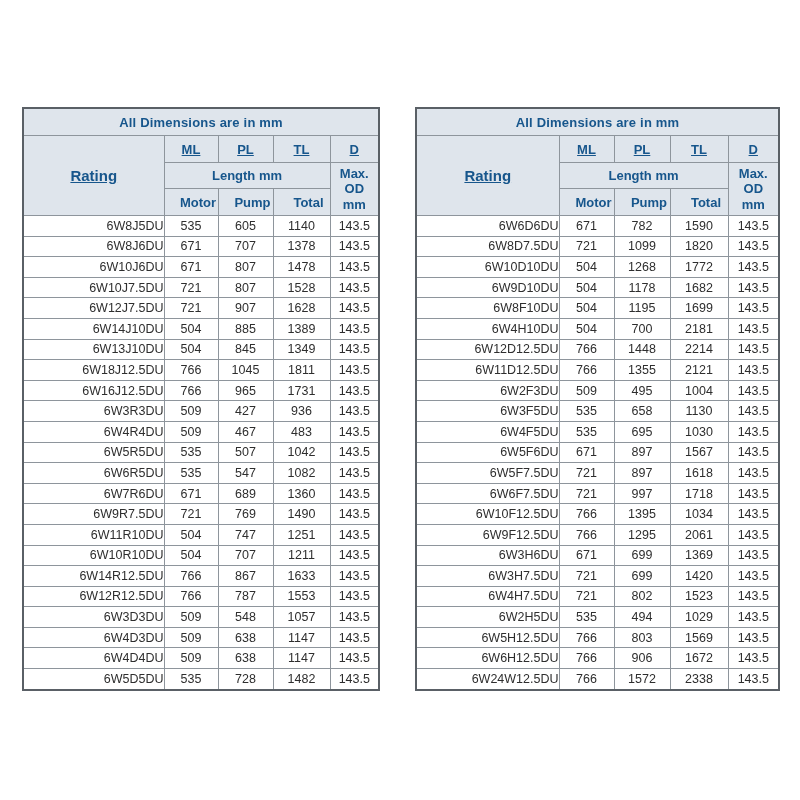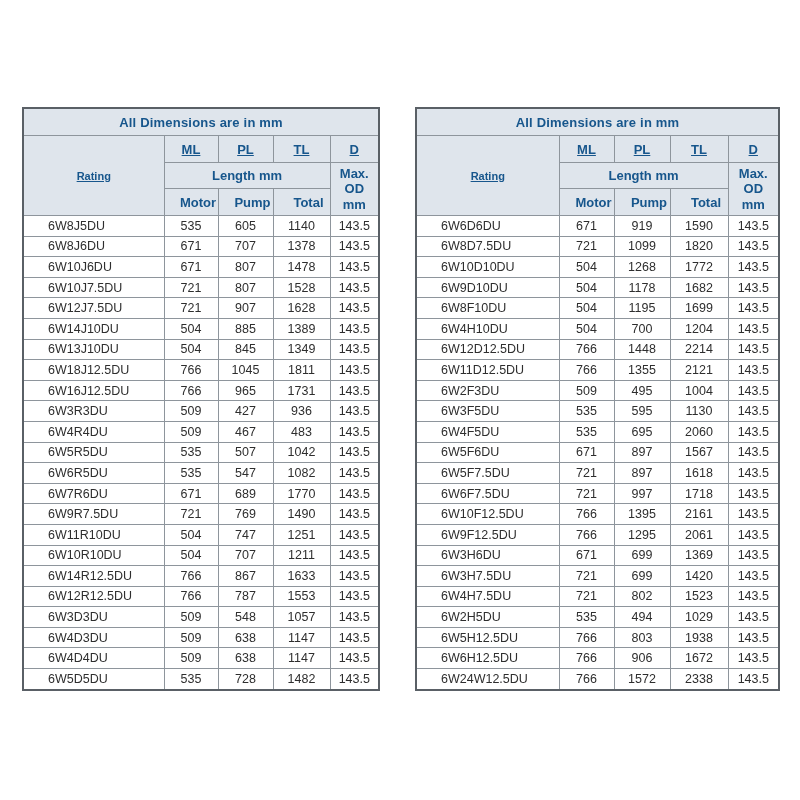--- a/index.html
+++ b/index.html
@@ -39,33 +39,33 @@
     text-align: center;
   }
   .dims-table th.title-cell {
     height: 26px;
     font-size: 13px;
     letter-spacing: 0.2px;
   }
   .dims-table thead tr.sub-row-1 th { height: 26px; text-decoration: underline; }
   .dims-table thead tr.sub-row-2 th { height: 25px; }
   .dims-table thead tr.sub-row-3 th { height: 26px; padding-left: 14px; }
-  .dims-table th.rating-head { font-size: 11px; }
+  .dims-table th.rating-head { font-size: 15px; }
   .dims-table th.max-od-head { line-height: 1.2; }
   .dims-table th.max-od-head span { display: block; }
 
   .dims-table tbody td {
     height: 19.6px;
     background: var(--row-bg, #ffffff);
     color: var(--data-text, #2e2e2e);
     font-size: 12.5px;
     text-align: center;
   }
   .dims-table tbody td.rating-col {
-    text-align: left;
+    text-align: right;
     padding-left: 24px;
   }
 </style>
 </head>
 <body>
 
 <div class="page">
 
   <table class="dims-table" id="table-left">
     <colgroup>
@@ -189,21 +189,21 @@
           <td class="rating-col">6W6R5DU</td>
           <td>535</td>
           <td>547</td>
           <td>1082</td>
           <td>143.5</td>
         </tr>
         <tr>
           <td class="rating-col">6W7R6DU</td>
           <td>671</td>
           <td>689</td>
-          <td>1770</td>
+          <td>1360</td>
           <td>143.5</td>
         </tr>
         <tr>
           <td class="rating-col">6W9R7.5DU</td>
           <td>721</td>
           <td>769</td>
           <td>1490</td>
           <td>143.5</td>
         </tr>
         <tr>
@@ -295,21 +295,21 @@
       <tr class="sub-row-3">
         <th>Motor</th>
         <th>Pump</th>
         <th>Total</th>
       </tr>
     </thead>
     <tbody>
         <tr>
           <td class="rating-col">6W6D6DU</td>
           <td>671</td>
-          <td>919</td>
+          <td>782</td>
           <td>1590</td>
           <td>143.5</td>
         </tr>
         <tr>
           <td class="rating-col">6W8D7.5DU</td>
           <td>721</td>
           <td>1099</td>
           <td>1820</td>
           <td>143.5</td>
         </tr>
@@ -331,21 +331,21 @@
           <td class="rating-col">6W8F10DU</td>
           <td>504</td>
           <td>1195</td>
           <td>1699</td>
           <td>143.5</td>
         </tr>
         <tr>
           <td class="rating-col">6W4H10DU</td>
           <td>504</td>
           <td>700</td>
-          <td>1204</td>
+          <td>2181</td>
           <td>143.5</td>
         </tr>
         <tr>
           <td class="rating-col">6W12D12.5DU</td>
           <td>766</td>
           <td>1448</td>
           <td>2214</td>
           <td>143.5</td>
         </tr>
         <tr>
@@ -358,29 +358,29 @@
         <tr>
           <td class="rating-col">6W2F3DU</td>
           <td>509</td>
           <td>495</td>
           <td>1004</td>
           <td>143.5</td>
         </tr>
         <tr>
           <td class="rating-col">6W3F5DU</td>
           <td>535</td>
-          <td>595</td>
+          <td>658</td>
           <td>1130</td>
           <td>143.5</td>
         </tr>
         <tr>
           <td class="rating-col">6W4F5DU</td>
           <td>535</td>
           <td>695</td>
-          <td>2060</td>
+          <td>1030</td>
           <td>143.5</td>
         </tr>
         <tr>
           <td class="rating-col">6W5F6DU</td>
           <td>671</td>
           <td>897</td>
           <td>1567</td>
           <td>143.5</td>
         </tr>
         <tr>
@@ -394,21 +394,21 @@
           <td class="rating-col">6W6F7.5DU</td>
           <td>721</td>
           <td>997</td>
           <td>1718</td>
           <td>143.5</td>
         </tr>
         <tr>
           <td class="rating-col">6W10F12.5DU</td>
           <td>766</td>
           <td>1395</td>
-          <td>2161</td>
+          <td>1034</td>
           <td>143.5</td>
         </tr>
         <tr>
           <td class="rating-col">6W9F12.5DU</td>
           <td>766</td>
           <td>1295</td>
           <td>2061</td>
           <td>143.5</td>
         </tr>
         <tr>
@@ -436,21 +436,21 @@
           <td class="rating-col">6W2H5DU</td>
           <td>535</td>
           <td>494</td>
           <td>1029</td>
           <td>143.5</td>
         </tr>
         <tr>
           <td class="rating-col">6W5H12.5DU</td>
           <td>766</td>
           <td>803</td>
-          <td>1938</td>
+          <td>1569</td>
           <td>143.5</td>
         </tr>
         <tr>
           <td class="rating-col">6W6H12.5DU</td>
           <td>766</td>
           <td>906</td>
           <td>1672</td>
           <td>143.5</td>
         </tr>
         <tr>

